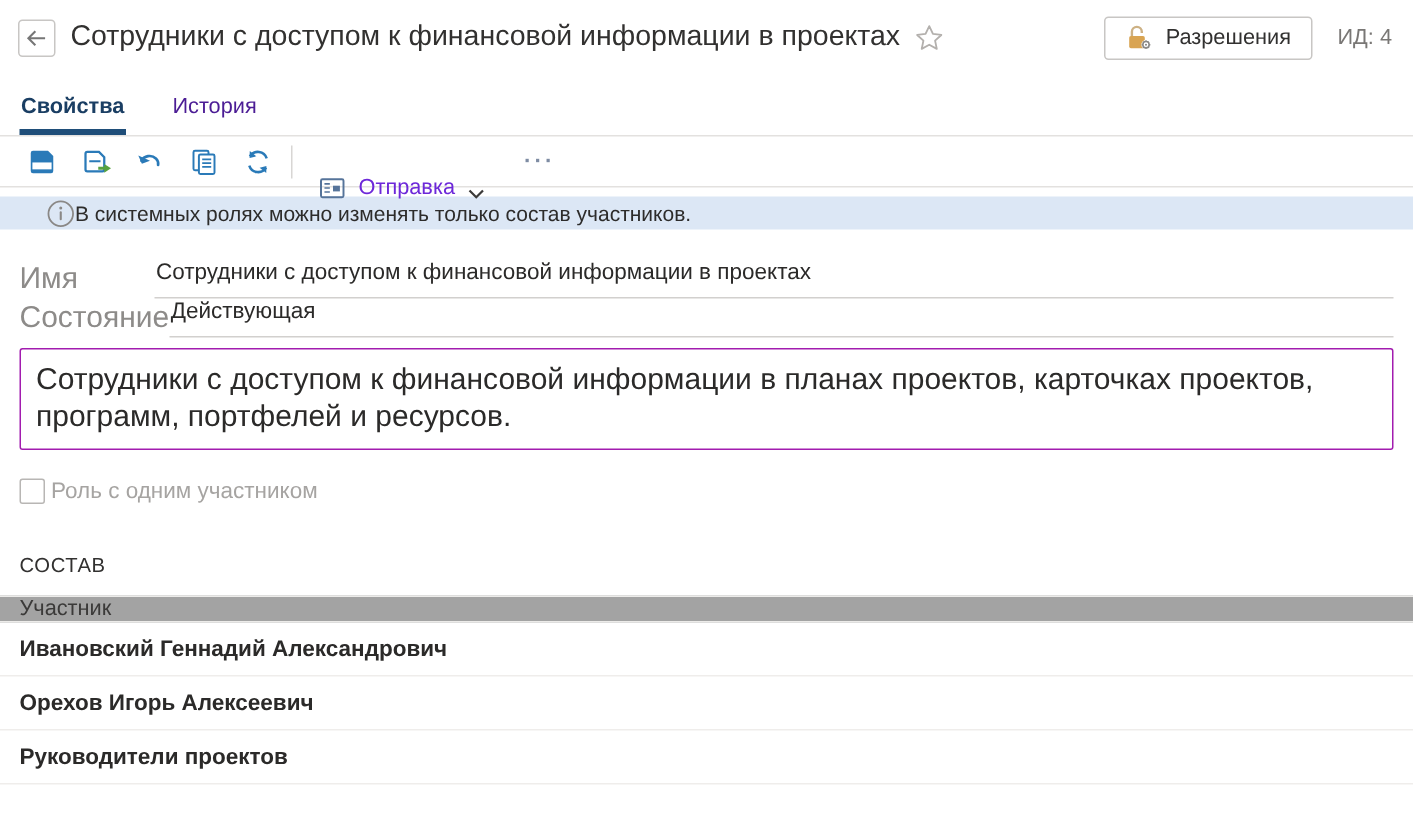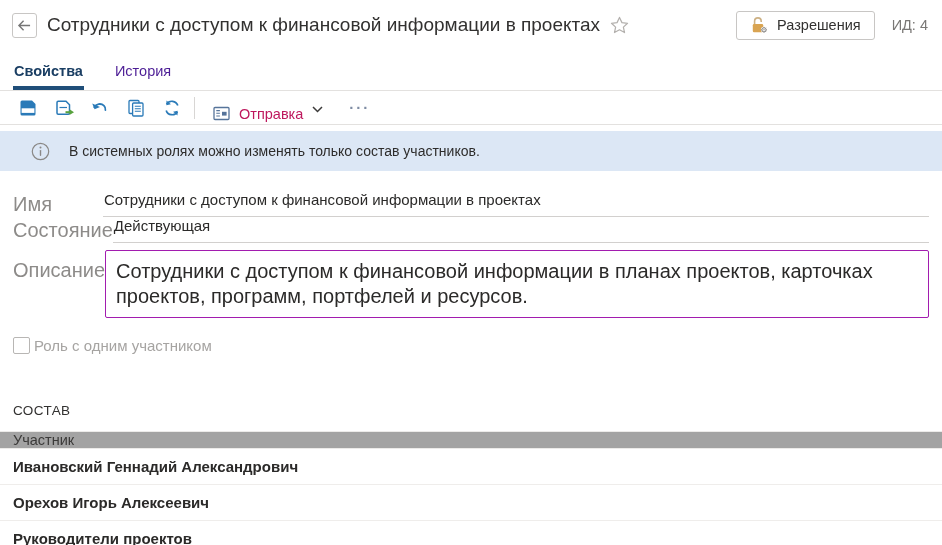--- a/index.html
+++ b/index.html
@@ -20,49 +20,49 @@
   
   .tabs { display:flex; gap:30px; padding:6px 13px 0; border-bottom:1px solid #e3e1df; }
   .tab { font-size:14.5px; padding:7px 1px 7px; border-bottom:4px solid transparent; cursor:pointer; color:#4c1d95; }
   .tab.active { font-weight:bold; color:#1a3e63; border-bottom-color:#1f4e79; }
 
   
   .toolbar { display:flex; align-items:center; height:34px; padding:0 10px; border-bottom:1px solid #e3e1df; }
   .tool-btn { width:36px; height:27px; display:flex; align-items:center; justify-content:center;
     background:transparent; border:none; cursor:pointer; }
   .tb-sep { width:1px; height:22px; background:#d8d6d4; margin:0 8px 0 4px; }
-  .send-btn { display:flex; align-items:flex-start; gap:9px; height:27px; padding:0 10px;
-    background:transparent; border:none; font-size:14.5px; color:#be185d; cursor:pointer;margin-top:24px; }
+  .send-btn { display:flex; align-items:flex-end; gap:9px; height:27px; padding:0 10px;
+    background:transparent; border:none; font-size:14.5px; color:#6d28d9; cursor:pointer;margin-top:24px; }
   .more-btn { border:none; background:transparent; color:#7e8ca3; font-size:15px; font-weight:bold;
     letter-spacing:2px; margin-left:16px; cursor:pointer; }
 
   
-  .banner { margin-top:6px; height:40px; background:#dce7f5; display:flex; align-items:center;
-    padding-left:31px; gap:19px; }
+  .banner { margin-top:6px; height:22px; background:#dce7f5; display:flex; align-items:center;
+    padding-left:31px; }
   .banner-text { font-size:14px; color:#2d2c2b; }
 
   
   .fields { padding:0 13px; }
   .field-row { display:flex; align-items:flex-start; }
   .field-row.name { margin-top:20px; }
   .field-row.state { }
   .field-row.desc { margin-top:7px; }
   .f-label { flex:0 0 90px; font-size:20px; color:#8d8b89; padding-top:2px; }
   .f-input { flex:1; border-bottom:1px solid #d2d0ce; padding:0 2px 8px 1px; font-size:15px; color:#2b2a29; }
   .f-textarea { flex:1; border:1px solid #a21caf; border-radius:2px; min-height:52px;
     padding:8px 10px; font-size:20px; color:#2b2a29; line-height:1.25; }
   .field-row.desc .f-label { padding-top:9px; }
 
   
   .chk-row { display:flex; align-items:center; gap:4px; margin:19px 13px 0; }
   .checkbox { width:17px; height:17px; border:1px solid #b8b6b4; border-radius:2px; background:#fff; cursor:pointer; }
   .chk-label { font-size:15px; color:#a6a4a2; }
 
   
-  .section-title { margin:49px 13px 0; font-size:13.5px; color:#323130; letter-spacing:.4px; }
+  .section-title { margin:33px 13px 0; font-size:13.5px; color:#323130; letter-spacing:.4px; }
   .grid { margin-top:13px; }
   .grid-head { background:#a3a3a3; border-top:1px solid #ecebe9; border-bottom:1px solid #ecebe9;
     padding:0 13px; font-size:14.5px; color:#3b3a39; }
   .grid-row { padding:9px 13px; border-bottom:1px solid #efedeb; font-size:15px; color:#2b2a29; cursor:default;font-weight:bold; }
 
   svg { display:block; }
 </style>
 </head>
 <body>
 
@@ -182,21 +182,20 @@
 <div class="fields">
   <div class="field-row name">
     <div class="f-label">Имя</div>
     <div class="f-input">Сотрудники с доступом к финансовой информации в проектах</div>
   </div>
   <div class="field-row state">
     <div class="f-label">Состояние</div>
     <div class="f-input">Действующая</div>
   </div>
   <div class="field-row desc">
-    <div class="f-label">Описание</div>
     <div class="f-textarea">Сотрудники с доступом к финансовой информации в планах проектов, карточках проектов, программ, портфелей и ресурсов.</div>
   </div>
 </div>
 
 <div class="chk-row">
   <div class="checkbox"></div>
   <div class="chk-label">Роль с одним участником</div>
 </div>
 
 <div class="section-title">СОСТАВ</div>

